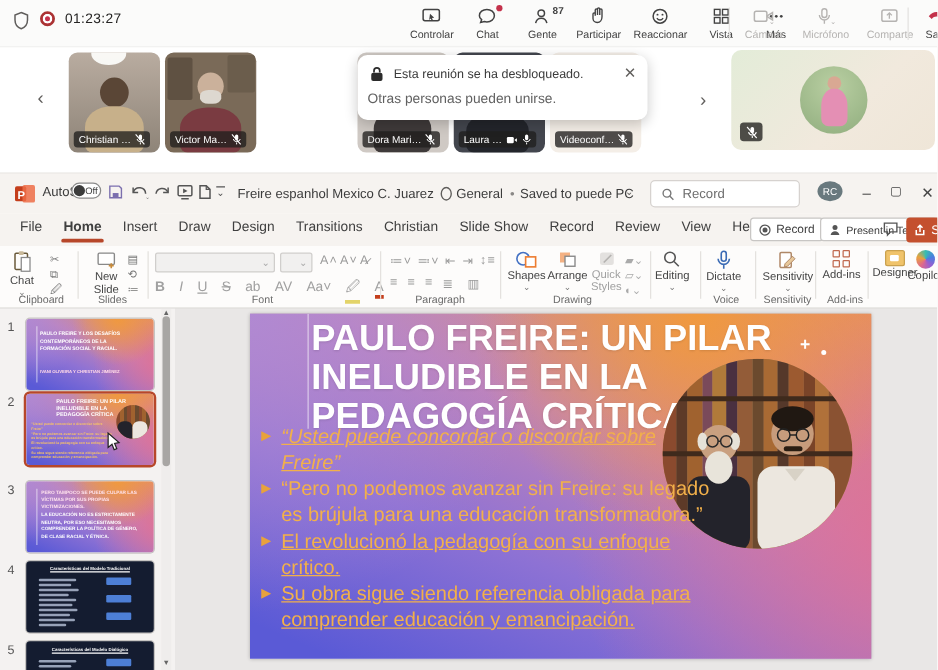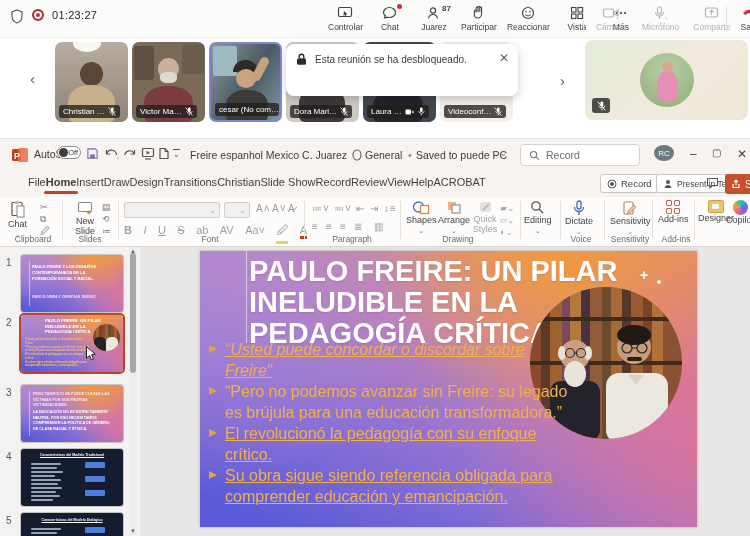--- a/index.html
+++ b/index.html
@@ -41,21 +41,21 @@
 .tb-item{position:absolute;font-size:10.5px;color:#3c3c3c}
 .toggle{position:absolute;left:57px;top:7px;width:24px;height:13px;border:1px solid #8a8a8a;border-radius:7px;background:#fff}
 .toggle .knob{position:absolute;left:1px;top:1px;width:9px;height:9px;border-radius:50%;background:#3c3c3c}
 .toggle .off{position:absolute;right:2px;top:1px;font-size:7.5px;color:#3c3c3c}
 .qat{position:absolute;top:8px;color:#555}
 #searchbox{position:absolute;left:382px;top:5px;width:190px;height:22px;background:#fff;border:1px solid #d6d2cf;border-radius:4px;display:flex;align-items:center;gap:6px;padding:0 8px;color:#6e6e6e;font-size:10.5px}
 #avatar-rc{position:absolute;left:654px;top:6px;width:20px;height:16px;border-radius:50%;background:#69797e;color:#fff;font-size:8px;display:flex;align-items:center;justify-content:center}
 .winbtn{position:absolute;top:8px;font-size:12px;color:#444}
 
 #tabsrow{position:absolute;left:0;top:32px;width:750px;height:26px;background:#f6f3f0}
-#tabs{position:absolute;left:28px;top:5px;display:flex;}
+#tabs{position:absolute;left:16px;top:5px;display:flex;gap:17px}
 .tab{font-size:11px;color:#3f3f3f;white-space:nowrap}
 .tab.active{color:#3f3f3f;font-weight:bold;position:relative}
 .tab.active::after{content:"";position:absolute;left:-2px;right:-2px;bottom:-6px;height:3px;background:#b7472a;border-radius:2px}
 .pill{position:absolute;top:3px;height:19px;border:1px solid #c8c6c4;border-radius:3px;background:#fff;display:flex;align-items:center;gap:4px;padding:0 6px;font-size:9.5px;color:#3c3c3c;white-space:nowrap}
 #sharebtn{position:absolute;left:725px;top:3px;height:20px;width:60px;background:#c4502e;border-radius:3px;display:flex;align-items:center;gap:4px;padding:0 6px;color:#fff;font-size:10px}
 
 #ribbon{position:absolute;left:0;top:58px;width:750px;height:50px;background:#fdfcfb;border-bottom:1px solid #d8d5d2}
 .rdiv{position:absolute;top:4px;width:1px;height:38px;background:#e4e1de}
 .glabel{position:absolute;top:37px;font-size:8.5px;color:#6a6a6a;transform:translateX(-50%)}
 .rbig{position:absolute;top:3px;display:flex;flex-direction:column;align-items:center;gap:1px;font-size:9px;color:#444;text-align:center;line-height:1.1}
@@ -144,21 +144,21 @@
         <span>Chat</span>
       </div>
       <div class="ticon">
         <span class="badge87">87</span>
         <span class="ic">
             <svg width="14" height="14" viewBox="0 0 14 14">
               <circle cx="6" cy="4.5" r="2.6" fill="none" stroke="#424242" stroke-width="1.2"></circle>
               <path d="M1.5 12.5c.5-2.6 2.3-4 4.5-4s4 1.4 4.5 4" fill="none" stroke="#424242" stroke-width="1.2"></path>
             </svg>
           </span>
-        <span>Juarez</span>
+        <span>Gente</span>
       </div>
       <div class="ticon">
         <span class="ic">
             <svg width="13" height="15" viewBox="0 0 13 15">
               <path d="M4.2 7.5V3a.9.9 0 011.8 0v4M6 7V2.2a.9.9 0 011.8 0V7M7.8 7V3a.9.9 0 011.8 0v5.4c0 2.6-1.5 4.6-3.8 4.6-2 0-3.4-1.4-3.4-3.2V6.2a.9.9 0 011.8 0" fill="none" stroke="#424242" stroke-width="1.1"></path>
             </svg>
           </span>
         <span>Participar</span>
       </div>
       <div class="ticon">
@@ -267,35 +267,20 @@
       <div class="vlabel">
         <span>Christian …</span>
         <svg width="8" height="9" viewBox="0 0 8 9">
             <rect x="3" y="0.5" width="2.6" height="4.6" rx="1.3" fill="#fff"></rect>
             <path d="M1.6 4.2a2.9 2.9 0 005.6 0M4.3 7v1.5" stroke="#fff" stroke-width=".8" fill="none"></path>
             <path d="M.5.5l7 8" stroke="#fff" stroke-width=".9"></path>
           </svg>
       </div>
     </div>
 
-    <div class="vthumb" style="left:209px;background:linear-gradient(120deg,#8a979c,#4a5a62 55%,#7d98a0);border:2px solid #8185d6">
-      <span class="head" style="left:2px;top:2px;width:24px;height:30px;background:#9fb9c0;border-radius:2px"></span>
-      <span class="head" style="left:22px;top:16px;width:25px;height:12px;background:#2e2a26;border-radius:12px 12px 0 0"></span>
-      <span class="head" style="left:25px;top:25px;width:20px;height:19px;background:#caa281"></span>
-      <span class="head" style="left:45px;top:12px;width:9px;height:26px;background:#c4a27e;border-radius:5px;transform:rotate(28deg)"></span>
-      <span class="torso" style="left:15px;top:46px;width:42px;height:32px;background:#3a3a3a"></span>
-      <div class="vlabel">
-        <span>cesar (No com…</span>
-        <svg width="8" height="9" viewBox="0 0 8 9">
-            <rect x="3" y="0.5" width="2.6" height="4.6" rx="1.3" fill="#fff"></rect>
-            <path d="M1.6 4.2a2.9 2.9 0 005.6 0M4.3 7v1.5" stroke="#fff" stroke-width=".8" fill="none"></path>
-            <path d="M.5.5l7 8" stroke="#fff" stroke-width=".9"></path>
-          </svg>
-      </div>
-    </div>
 
     <div class="vthumb" style="left:286px;background:#cfc9c4">
       <span class="head" style="left:21px;top:14px;width:31px;height:32px;background:#7a3b2a;border-radius:50% 50% 42% 42%"></span>
       <span class="head" style="left:27px;top:21px;width:18px;height:19px;background:#d9b49a"></span>
       <span class="torso" style="left:13px;top:45px;width:46px;height:35px;background:#3f3a3a"></span>
       <div class="vlabel">
         <span>Dora Mari…</span>
         <svg width="8" height="9" viewBox="0 0 8 9">
             <rect x="3" y="0.5" width="2.6" height="4.6" rx="1.3" fill="#fff"></rect>
             <path d="M1.6 4.2a2.9 2.9 0 005.6 0M4.3 7v1.5" stroke="#fff" stroke-width=".8" fill="none"></path>
@@ -347,20 +332,21 @@
           </svg>
       </span>
     </div>
 
     <div id="popup">
       <svg style="position:absolute;left:9px;top:9px" width="13" height="13" viewBox="0 0 13 13">
           <rect x="2" y="5.2" width="9" height="6.6" rx="1.6" fill="#2b2b2b"></rect>
           <path d="M4.2 5V3.6a2.3 2.3 0 014.6 0V5" fill="none" stroke="#2b2b2b" stroke-width="1.4"></path>
         </svg>
       <div class="l1">Esta reunión se ha desbloqueado.</div>
+      <div class="l2">Otras personas pueden unirse.</div>
       <div class="x">✕</div>
     </div>
   </div>
 
   <div id="ppt">
 
     <div id="titlebar">
       <svg style="position:absolute;left:12px;top:8px" width="16" height="16" viewBox="0 0 16 16">
           <rect x="0" y="2" width="9" height="12" rx="1.5" fill="#c43e1c"></rect>
           <rect x="6" y="1" width="10" height="14" rx="1.5" fill="#ed6c47" opacity=".85"></rect>

